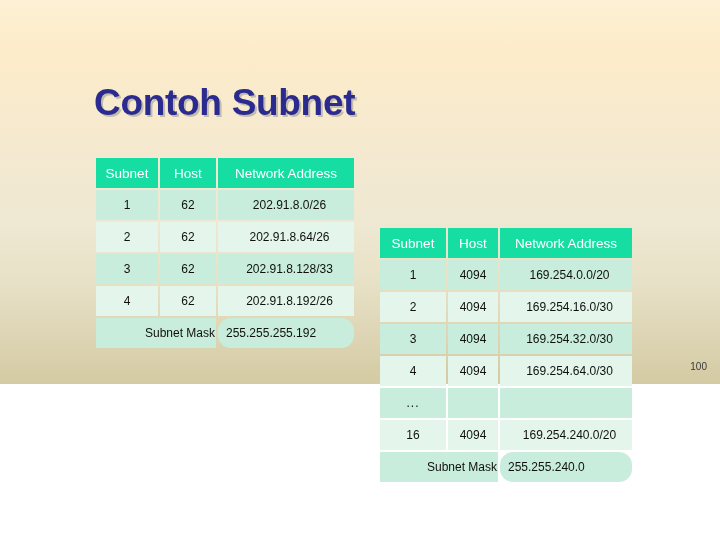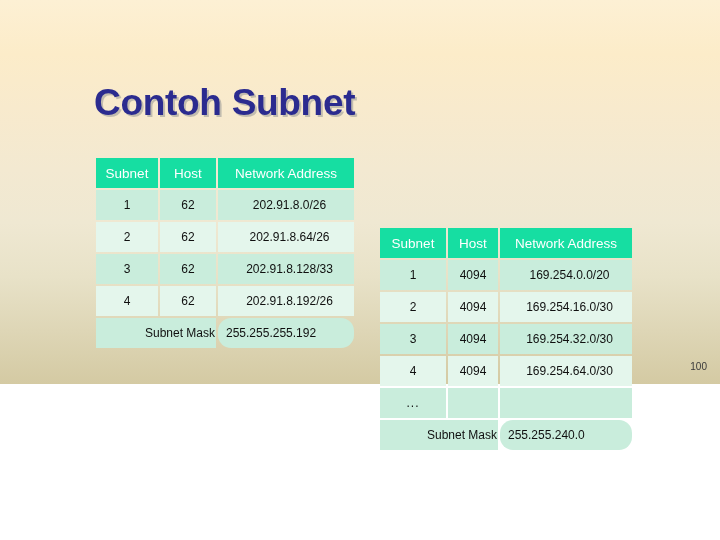--- a/index.html
+++ b/index.html
@@ -179,20 +179,25 @@
       <tr class="r-light">
         <td class="c-center">4</td>
         <td class="c-center">4094</td>
         <td class="c-left">169.254.64.0/30</td>
       </tr>
       <tr class="r-dark">
         <td class="ellipsis-cell">...</td>
         <td class="c-center"></td>
         <td class="c-left"></td>
       </tr>
+      <tr class="r-light">
+        <td class="c-center">16</td>
+        <td class="c-center">4094</td>
+        <td class="c-left">169.254.240.0/20</td>
+      </tr>
       <tr class="r-dark">
         <td class="mask-label" colspan="2">Subnet Mask</td>
         <td class="mask-value">255.255.240.0</td>
       </tr>
     </tbody>
   </table>
 
   <div class="page-number">100</div>
 
 </div>

